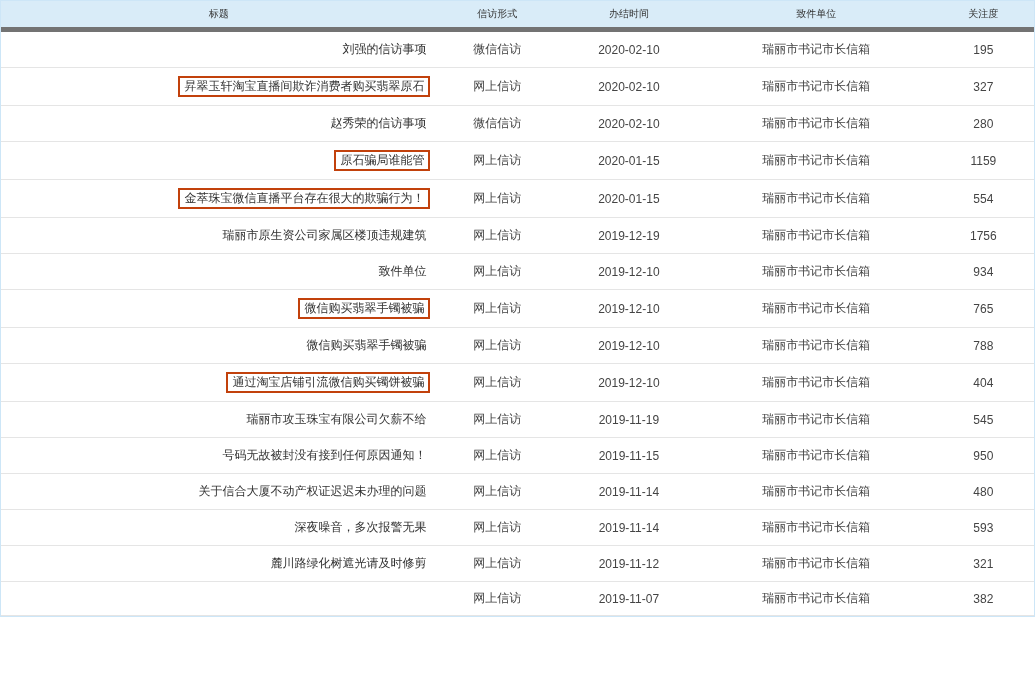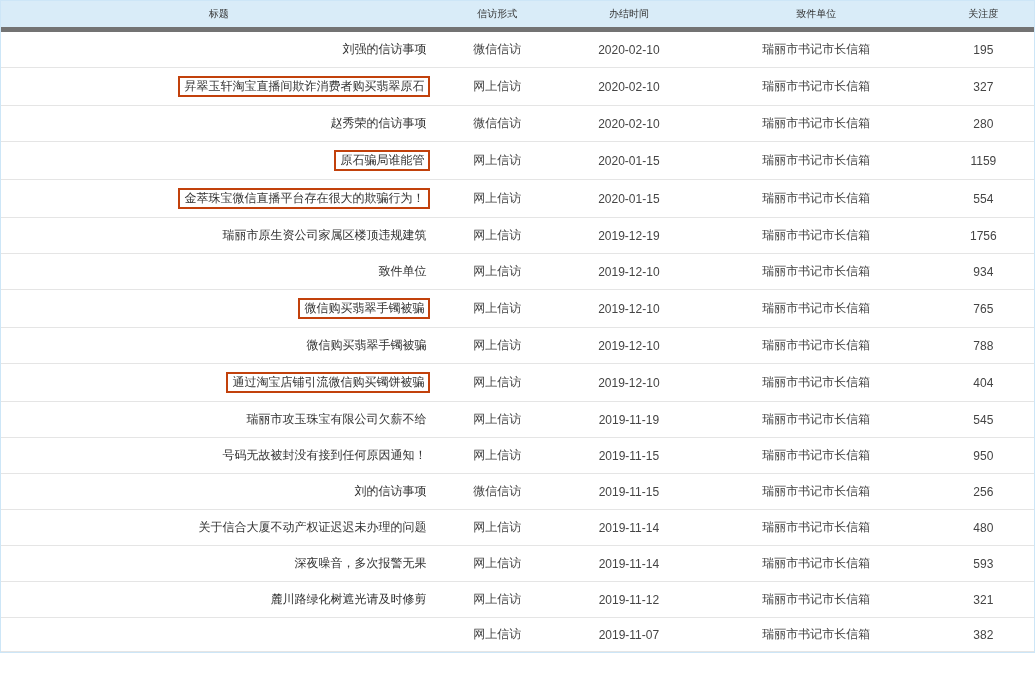--- a/index.html
+++ b/index.html
@@ -155,27 +155,20 @@
           <td class="center">545</td>
         </tr>
         <tr>
           <td class="title-cell"><a class="title-link">号码无故被封没有接到任何原因通知！</a></td>
           <td class="center">网上信访</td>
           <td class="center">2019-11-15</td>
           <td class="center">瑞丽市书记市长信箱</td>
           <td class="center">950</td>
         </tr>
         <tr>
-          <td class="title-cell"><a class="title-link">刘的信访事项</a></td>
-          <td class="center">微信信访</td>
-          <td class="center">2019-11-15</td>
-          <td class="center">瑞丽市书记市长信箱</td>
-          <td class="center">256</td>
-        </tr>
-        <tr>
           <td class="title-cell"><a class="title-link">关于信合大厦不动产权证迟迟未办理的问题</a></td>
           <td class="center">网上信访</td>
           <td class="center">2019-11-14</td>
           <td class="center">瑞丽市书记市长信箱</td>
           <td class="center">480</td>
         </tr>
         <tr>
           <td class="title-cell"><a class="title-link">深夜噪音，多次报警无果</a></td>
           <td class="center">网上信访</td>
           <td class="center">2019-11-14</td>

